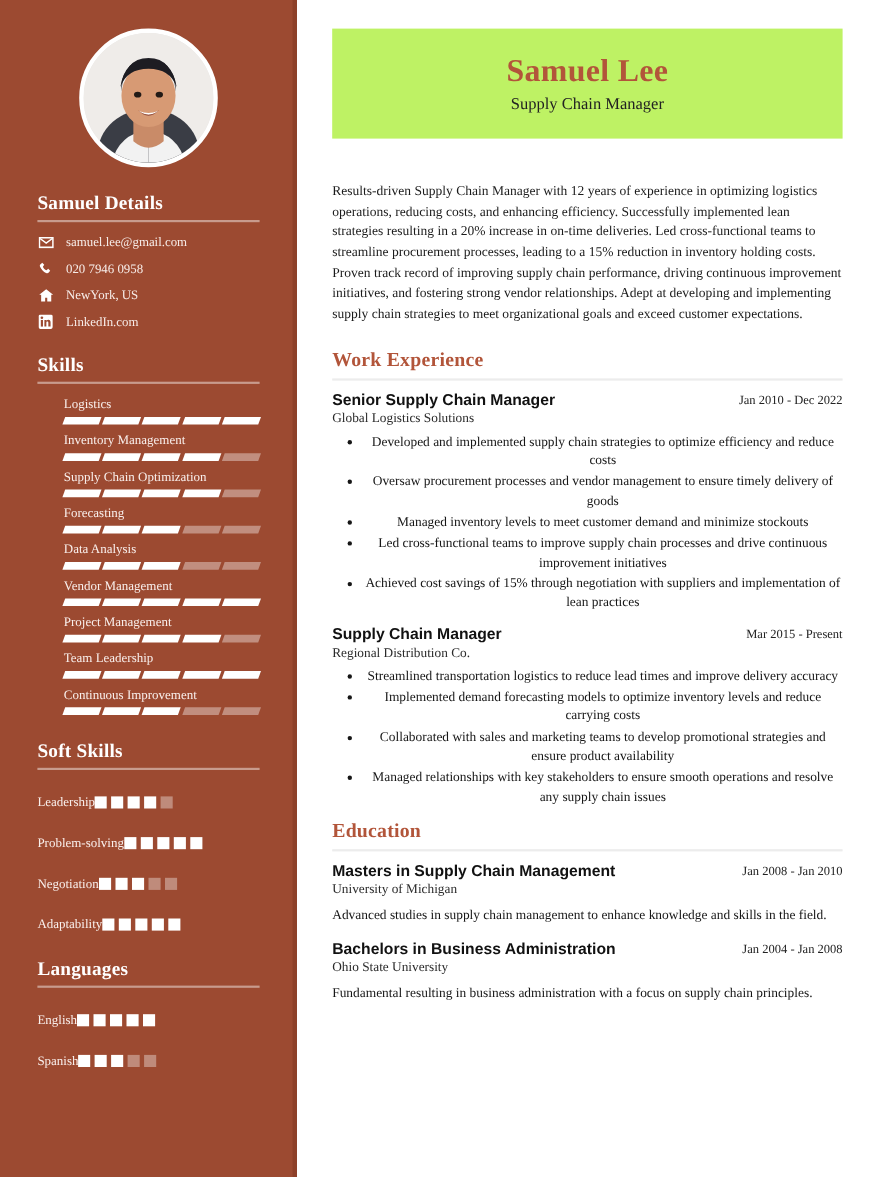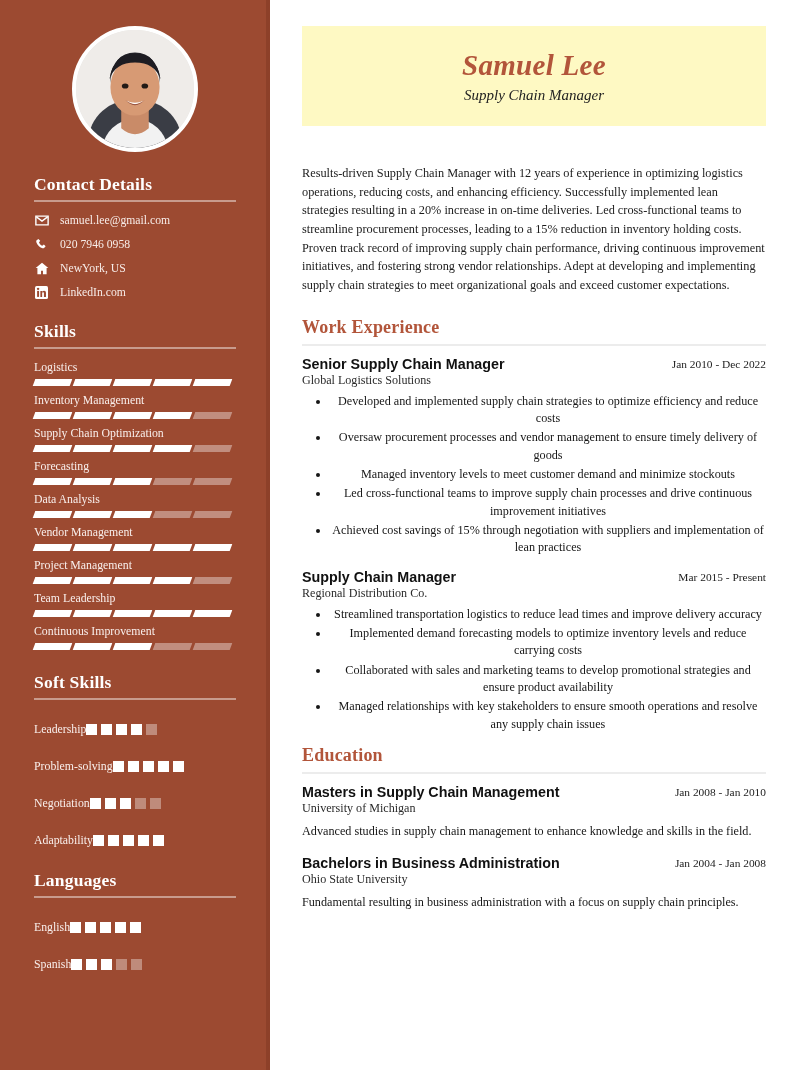--- a/index.html
+++ b/index.html
@@ -65,21 +65,21 @@
     margin-bottom: 10px;
     font-size: 11.7px;
     color: #f7ece8;
   }
   .c-icon {
     width: 15px; min-width: 15px; height: 14px;
     display: flex; align-items: center; justify-content: center;
   }
   .c-icon svg { fill: #ffffff; }
 
-  .skill-item { margin-bottom: 7px; }
+  .skill-item { margin-bottom: 7px; margin-left: 24px; }
   .skill-label {
     font-size: 11.8px;
     color: #f9efec;
     margin-bottom: 4px;
   }
   .skill-bar { display: flex; gap: 3px; }
   .seg {
     width: 37px; height: 7px;
     background: #ffffff;
     transform: skewX(-20deg);
@@ -98,25 +98,24 @@
   .sq { width: 11px; height: 11px; background: #ffffff; }
   .sq.off { background: rgba(255,255,255,.36); }
 
   
   .main {
     flex: 1;
     padding: 26px 34px 0 32px;
     position: relative;
   }
   .namecard {
-    background: #fef9c3;
+    background: #bef264;
     text-align: center;
     padding: 24px 10px 22px;
     margin-bottom: 26px;
-    font-style: italic;
   }
   .fullname {
     font-size: 29px;
     font-weight: bold;
     color: #b2553a;
     letter-spacing: .3px;
     line-height: 1.1;
   }
   .jobtitle {
     font-size: 15px;
@@ -206,21 +205,21 @@
           <path d="M34 50 q4-26 26-26 q22 0 26 26 q-6-17-26-17 q-20 0-26 17 z" fill="#1d1c22"></path>
           <ellipse cx="50" cy="57" rx="3.4" ry="2.6" fill="#221a16"></ellipse>
           <ellipse cx="70" cy="57" rx="3.4" ry="2.6" fill="#221a16"></ellipse>
           <path d="M51 72 q9 7 18 0 q-9 4-18 0 z" fill="#ffffff"></path>
           <path d="M50 71 q10 9 20 0 q-10 11-20 0 z" fill="#8d4a3c"></path>
         </svg>
       </div>
     </div>
 
     <section class="side-section">
-      <div class="side-title">Contact Details</div>
+      <div class="side-title">Samuel Details</div>
       <div class="side-rule"></div>
 
       <div class="contact-row">
         <span class="c-icon">
           <svg width="14" height="11" viewBox="0 0 16 12">
               <path d="M1 1h14v10H1z" fill="none" stroke="#fff" stroke-width="1.6"></path>
               <path d="M1.6 1.8 8 6.6l6.4-4.8" fill="none" stroke="#fff" stroke-width="1.6"></path>
             </svg>
         </span>
         <span>samuel.lee@gmail.com</span>

